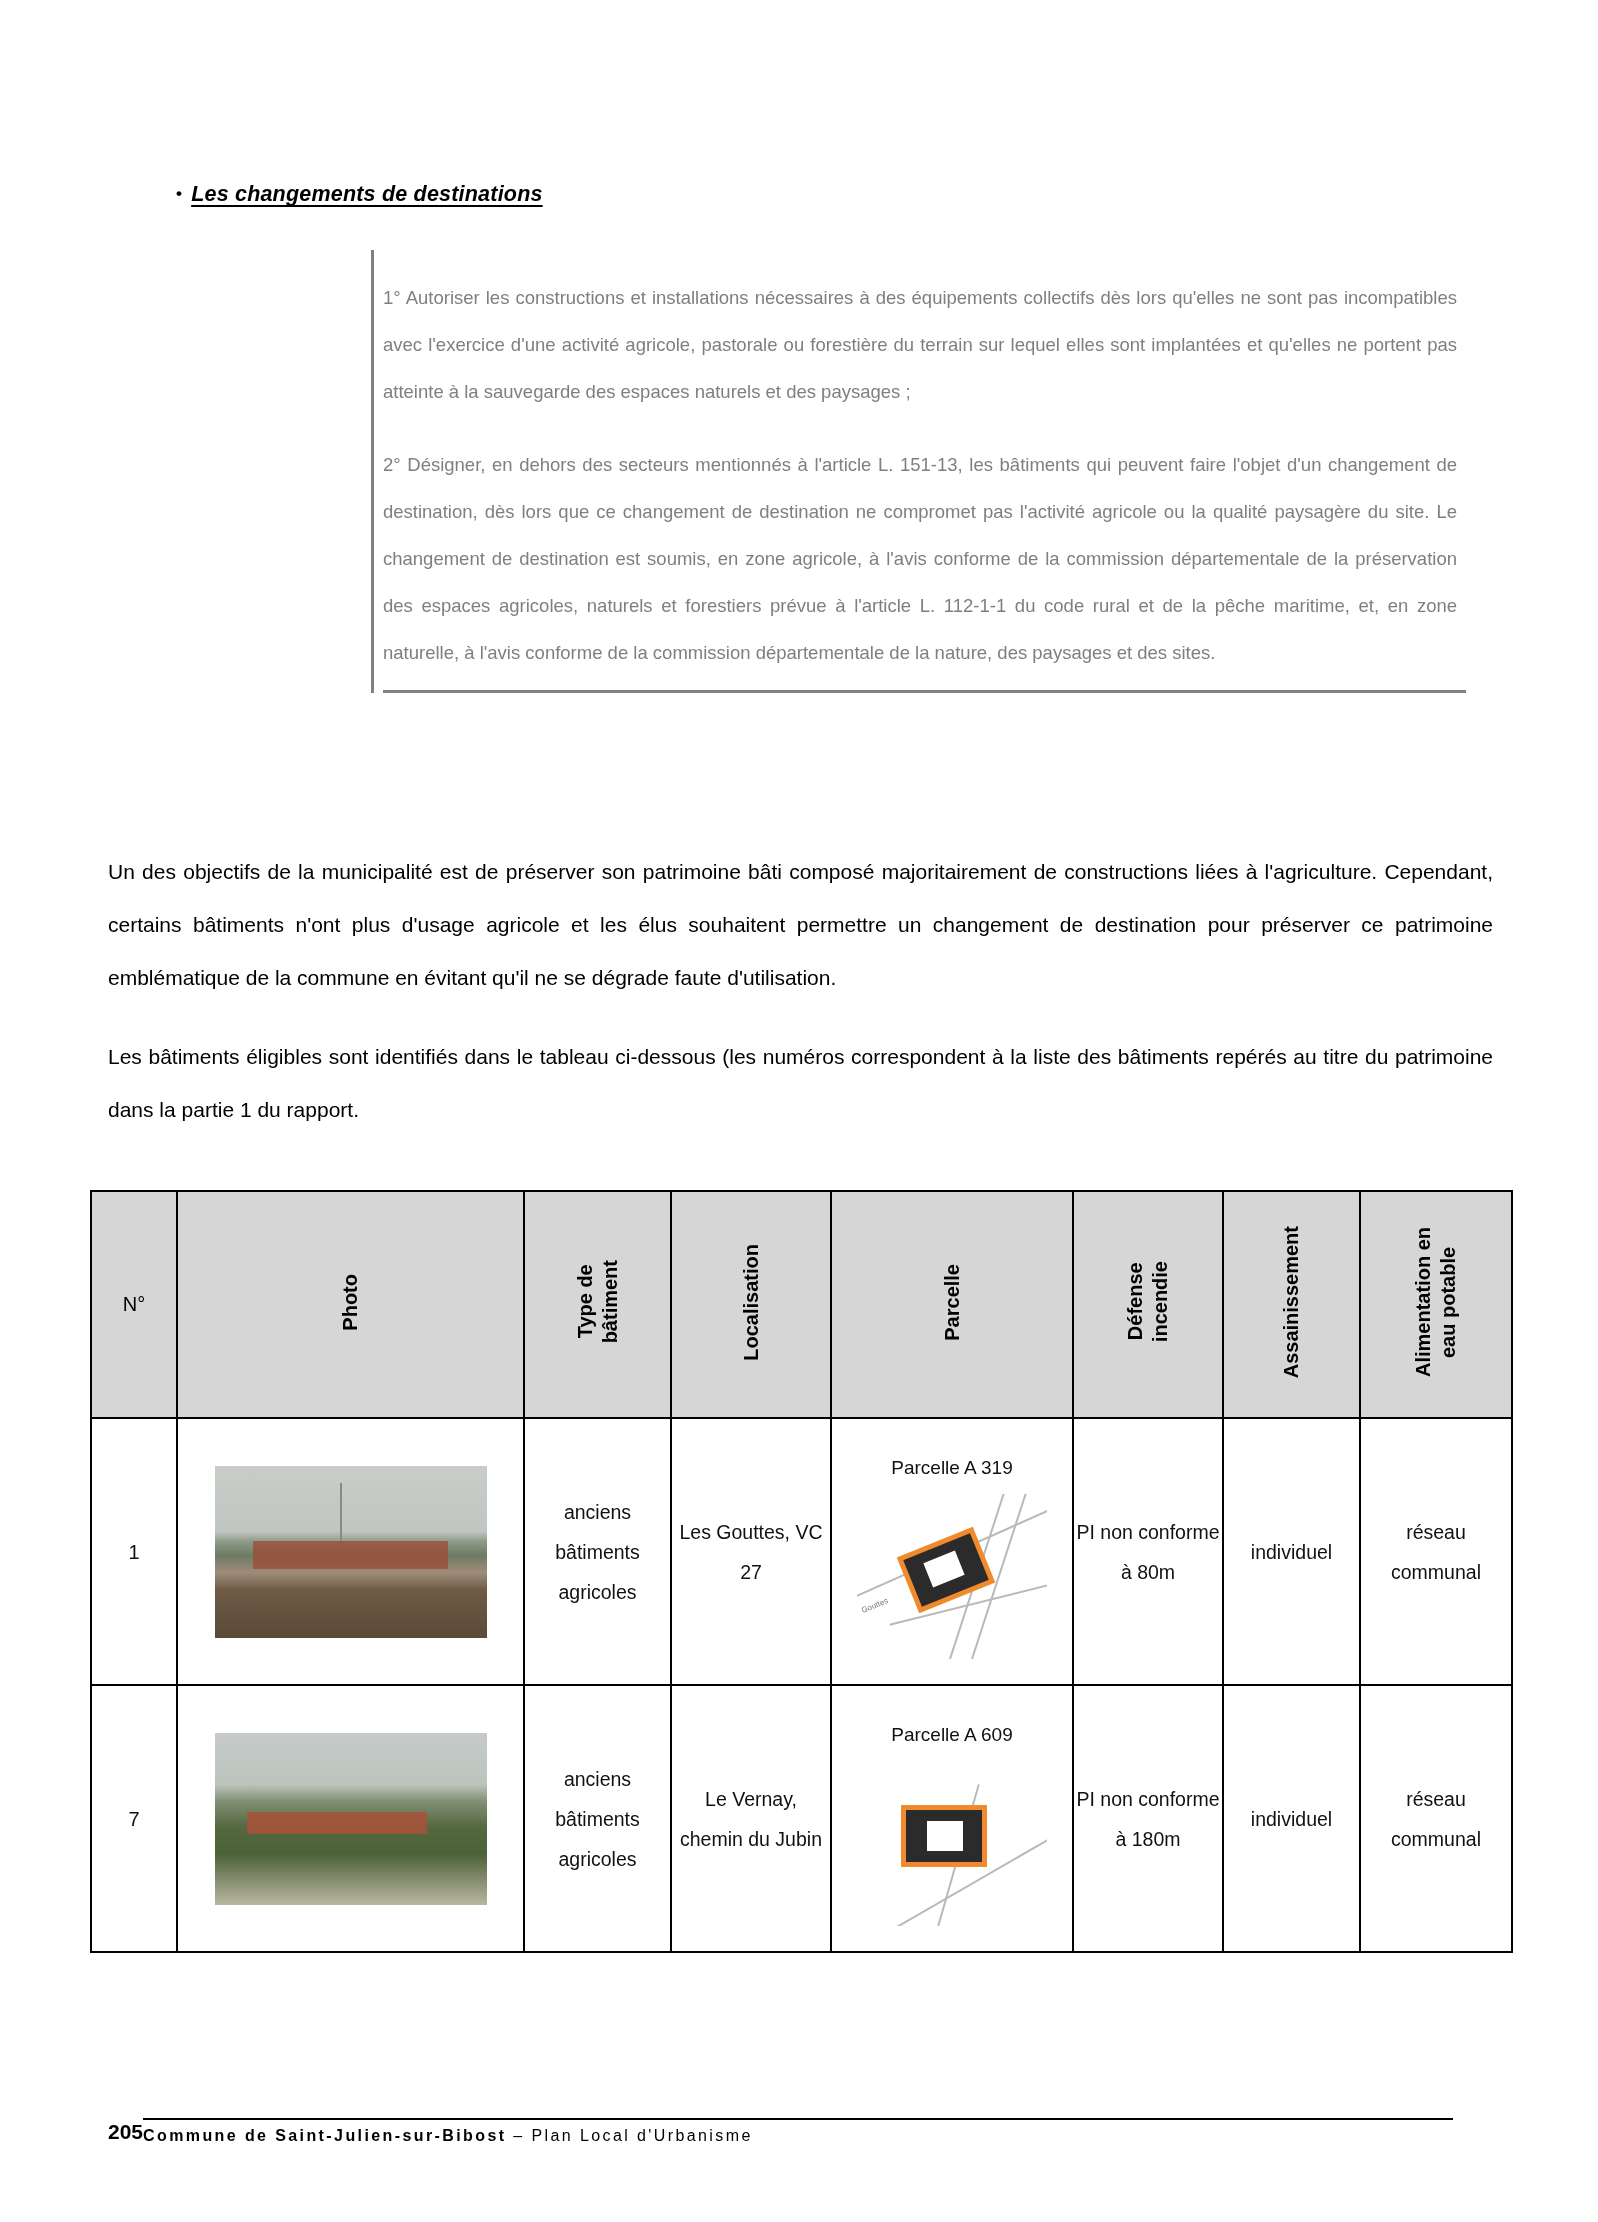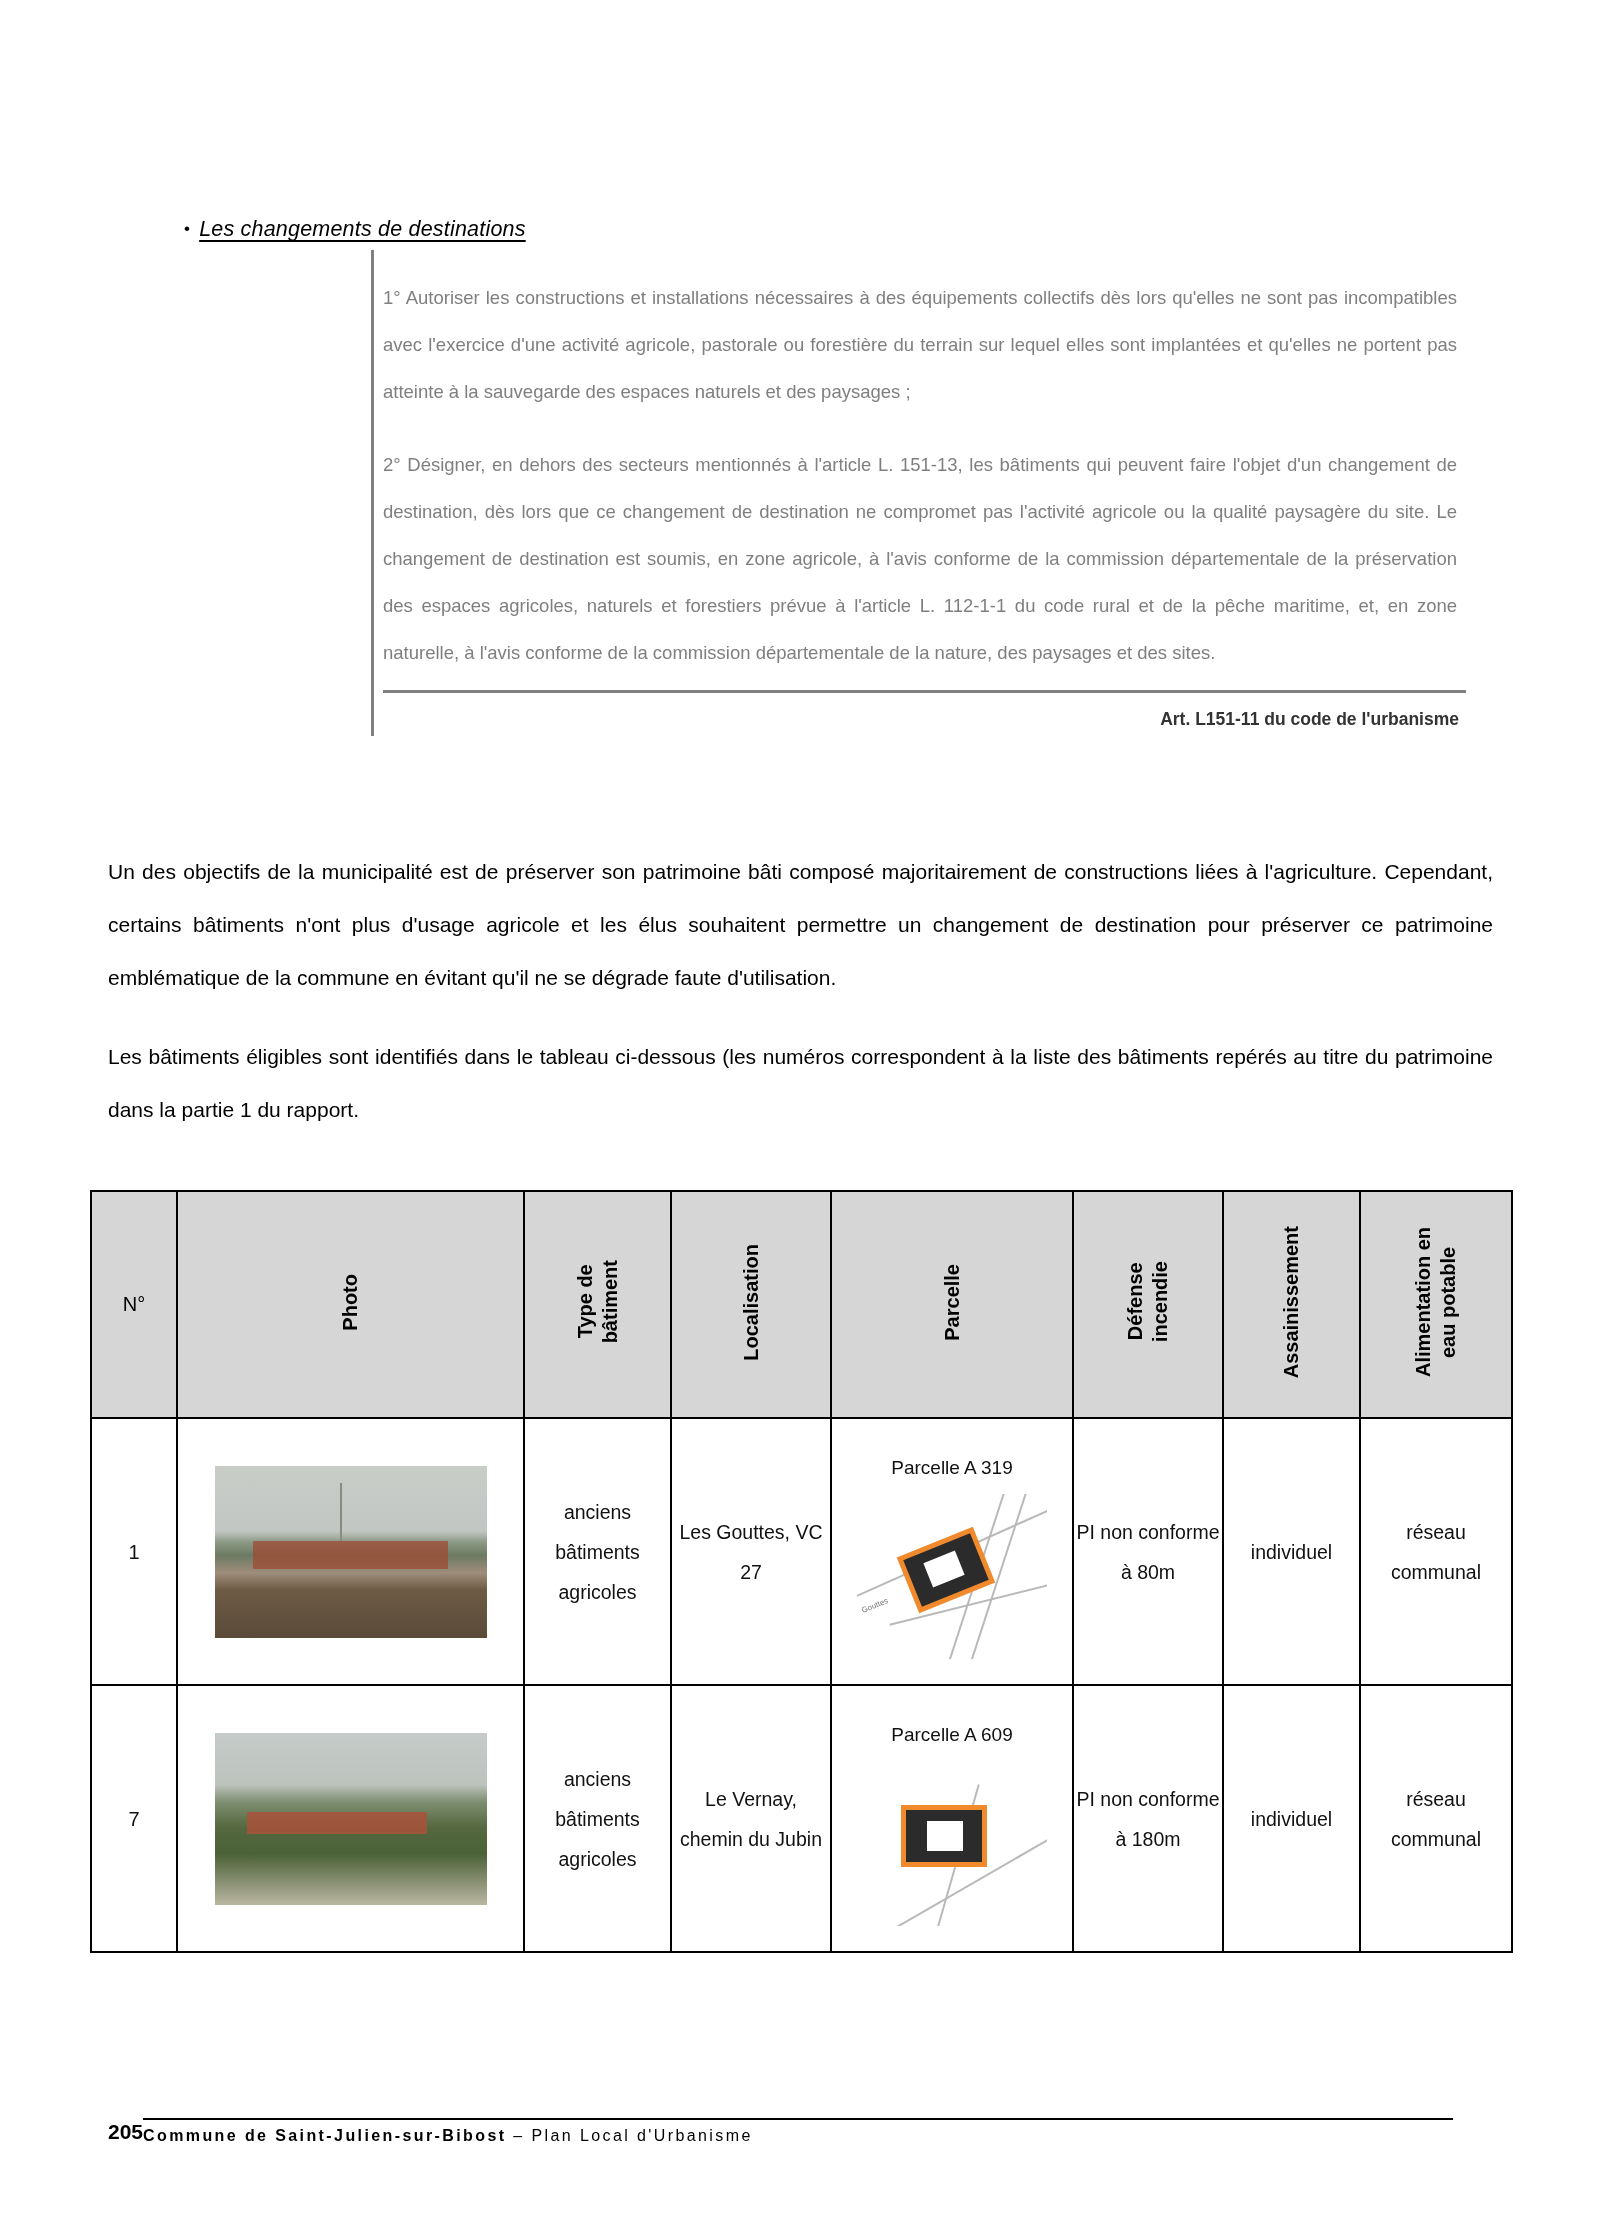--- a/index.html
+++ b/index.html
@@ -5,23 +5,23 @@
   html,body{margin:0;padding:0;}
   body{
     width:1598px;height:2222px;background:#ffffff;
     font-family:"Liberation Sans","DejaVu Sans",sans-serif;
     color:#000;position:relative;overflow:hidden;
   }
   .page{position:absolute;inset:0;}
 
   
   .heading{
-    position:absolute;left:184px;top:182px;
-    font-size:21.5px;font-style:italic;font-weight:400;
-    letter-spacing:.2px;white-space:nowrap;margin-top:35px;
+    position:absolute;left:176px;top:182px;
+    font-size:21.5px;font-style:italic;font-weight:700;
+    letter-spacing:.2px;white-space:nowrap;
   }
   .heading .bullet{font-style:normal;font-size:17px;vertical-align:2px;margin-right:9px;}
   .heading .ul{text-decoration:underline;text-underline-offset:4px;}
 
   
   .quote{
     position:absolute;left:371px;top:250px;width:1095px;
     border-left:3px solid #808080;
     padding:0 0 0 0;
   }
@@ -154,21 +154,20 @@
   <div class="heading">
     <span class="bullet">•</span><span class="ul">Les changements de destinations</span>
   </div>
 
   <div class="quote">
     <div class="inner">
       <p>1° Autoriser les constructions et installations nécessaires à des équipements collectifs dès lors qu'elles ne sont pas incompatibles avec l'exercice d'une activité agricole, pastorale ou forestière du terrain sur lequel elles sont implantées et qu'elles ne portent pas atteinte à la sauvegarde des espaces naturels et des paysages ;</p>
       <p>2° Désigner, en dehors des secteurs mentionnés à l'article L. 151-13, les bâtiments qui peuvent faire l'objet d'un changement de destination, dès lors que ce changement de destination ne compromet pas l'activité agricole ou la qualité paysagère du site. Le changement de destination est soumis, en zone agricole, à l'avis conforme de la commission départementale de la préservation des espaces agricoles, naturels et forestiers prévue à l'article L. 112-1-1 du code rural et de la pêche maritime, et, en zone naturelle, à l'avis conforme de la commission départementale de la nature, des paysages et des sites.</p>
     </div>
     <div class="rule"></div>
-    <div class="attrib">Art. L151-11 du code de l'urbanisme</div>
   </div>
 
   <div class="body-par" id="par1">Un des objectifs de la municipalité est de préserver son patrimoine bâti composé majoritairement de constructions liées à l'agriculture. Cependant, certains bâtiments n'ont plus d'usage agricole et les élus souhaitent permettre un changement de destination pour préserver ce patrimoine emblématique de la commune en évitant qu'il ne se dégrade faute d'utilisation.</div>
   <div class="body-par" id="par2">Les bâtiments éligibles sont identifiés dans le tableau ci-dessous (les numéros correspondent à la liste des bâtiments repérés au titre du patrimoine dans la partie 1 du rapport.</div>
 
   <table class="tbl">
     <thead>
       <tr>
         <th class="c-no"><span>N°</span></th>
         <th class="c-photo"><span class="rot">Photo</span></th>

